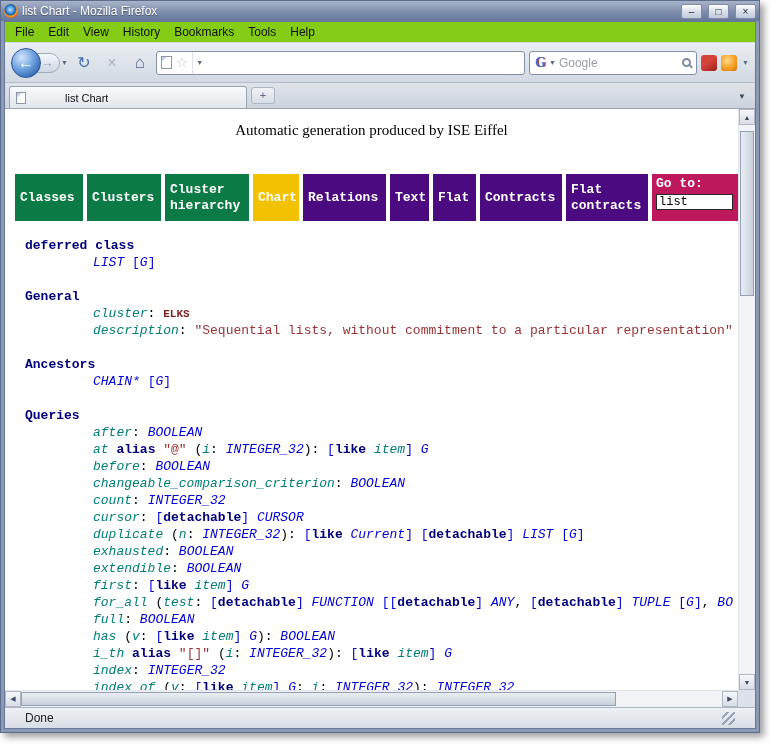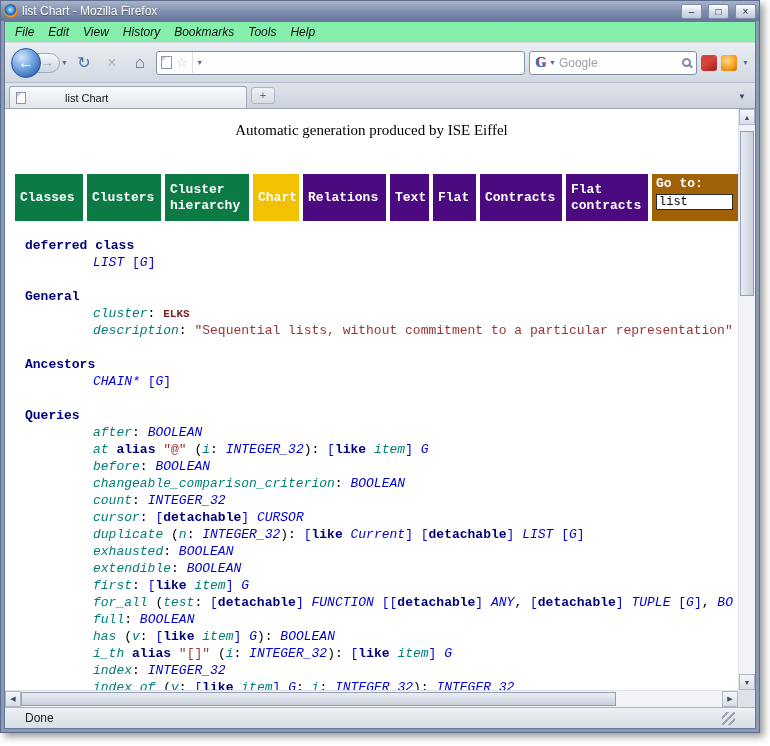--- a/index.html
+++ b/index.html
@@ -16,22 +16,22 @@
   .ff-icon { width:14px; height:14px; border-radius:50%; flex:0 0 14px;
              background:radial-gradient(circle at 45% 40%, #bfe3ff 0%, #4f9ee0 28%, #1d5fae 45%, #f59a23 58%, #e2641a 76%, #9c3a0a 100%); }
   .title-text { flex:1; white-space:nowrap; overflow:hidden; text-shadow:0 1px 1px rgba(0,0,0,.4); }
   .win-btn { width:21px; height:15px; margin-left:2px; border:1px solid #7e8ca5; border-radius:2px;
              background:linear-gradient(#ffffff,#dce2ec 45%,#bfc9d9); color:#17243d;
              font-size:10px; line-height:13px; text-align:center; }
   
   .frame-inner { flex:1; margin:0 3px 3px; background:#fff; display:flex; flex-direction:column;
                  border:1px solid #68789a; min-height:0; }
   
-  .menubar { height:21px; flex:0 0 21px; background:#86efac; border-bottom:1px solid #d6dbe3;
-             display:flex; align-items:center; padding:0 3px; font-size:12px; color:#101010;font-style:italic; }
+  .menubar { height:21px; flex:0 0 21px; background:#84cc16; border-bottom:1px solid #d6dbe3;
+             display:flex; align-items:center; padding:0 3px; font-size:12px; color:#101010; }
   .menu-item { padding:2px 7px; }
   
   .navbar { height:40px; flex:0 0 40px; background:linear-gradient(#eaeef3,#d2d9e2);
             border-bottom:1px solid #b2bcca; display:flex; align-items:center; padding:0 6px; gap:4px; }
   .back-cluster { display:flex; align-items:center; }
   .back-btn { width:30px; height:30px; border-radius:50%; z-index:2;
               background:radial-gradient(circle at 35% 30%, #d3e6fb, #6fa2e1 45%, #3066ae 82%, #1d4a8a);
               border:1px solid #29549a; color:#fff; font-size:16px;
               display:flex; align-items:center; justify-content:center; }
   .fwd-btn { width:26px; height:20px; margin-left:-7px; border-radius:0 10px 10px 0;
@@ -178,21 +178,21 @@
       <span class="new-tab-btn">+</span>
       <span class="tab-spacer"></span>
       <span class="tab-list-btn">▼</span>
     </div>
 
     <div class="content">
       <div class="page-area">
         <div class="page-header">Automatic generation produced by ISE Eiffel</div>
         <div class="tiles-row">
           <span style="display:contents"><div class="tile" style="background: rgb(11, 122, 68); width: 68px; flex: 0 0 68px;">Classes</div><div class="tile" style="background: rgb(11, 122, 68); width: 74px; flex: 0 0 74px;">Clusters</div><div class="tile" style="background: rgb(11, 122, 68); width: 84px; flex: 0 0 84px;">Cluster hierarchy</div><div class="tile" style="background: rgb(242, 194, 0); width: 46px; flex: 0 0 46px;">Chart</div><div class="tile" style="background: rgb(75, 10, 127); width: 83px; flex: 0 0 83px;">Relations</div><div class="tile" style="background: rgb(75, 10, 127); width: 39px; flex: 0 0 39px;">Text</div><div class="tile" style="background: rgb(75, 10, 127); width: 43px; flex: 0 0 43px;">Flat</div><div class="tile" style="background: rgb(75, 10, 127); width: 82px; flex: 0 0 82px;">Contracts</div><div class="tile" style="background: rgb(75, 10, 127); width: 82px; flex: 0 0 82px;">Flat contracts</div></span>
-          <div class="goto-tile" style="background: #a16207;">
+          <div class="goto-tile" style="background: #be185d;">
             <span class="goto-label">Go to:</span>
             <input class="goto-input" value="list" style="">
           </div>
         </div>
         <div class="doc-area"><div class="doc-line"><span class="s-kw">deferred class</span></div><div class="doc-line ind"><span class="s-cls">LIST</span><span class="s-p"> </span><span class="s-br">[</span><span class="s-cls">G</span><span class="s-br">]</span></div><div class="doc-line">&nbsp;</div><div class="doc-line"><span class="s-kw">General</span></div><div class="doc-line ind"><span class="s-feat">cluster</span><span class="s-p">: </span><span class="s-elks">ELKS</span></div><div class="doc-line ind"><span class="s-feat">description</span><span class="s-p">: </span><span class="s-str">"Sequential lists, without commitment to a particular representation"</span></div><div class="doc-line">&nbsp;</div><div class="doc-line"><span class="s-kw">Ancestors</span></div><div class="doc-line ind"><span class="s-cls">CHAIN*</span><span class="s-p"> </span><span class="s-br">[</span><span class="s-cls">G</span><span class="s-br">]</span></div><div class="doc-line">&nbsp;</div><div class="doc-line"><span class="s-kw">Queries</span></div><div class="doc-line ind"><span class="s-feat">after</span><span class="s-p">: </span><span class="s-cls">BOOLEAN</span></div><div class="doc-line ind"><span class="s-feat">at</span><span class="s-p"> </span><span class="s-kw">alias</span><span class="s-p"> </span><span class="s-str">"@"</span><span class="s-p"> (</span><span class="s-feat">i</span><span class="s-p">: </span><span class="s-cls">INTEGER_32</span><span class="s-p">): </span><span class="s-br">[</span><span class="s-kw">like</span><span class="s-p"> </span><span class="s-feat">item</span><span class="s-br">]</span><span class="s-p"> </span><span class="s-cls">G</span></div><div class="doc-line ind"><span class="s-feat">before</span><span class="s-p">: </span><span class="s-cls">BOOLEAN</span></div><div class="doc-line ind"><span class="s-feat">changeable_comparison_criterion</span><span class="s-p">: </span><span class="s-cls">BOOLEAN</span></div><div class="doc-line ind"><span class="s-feat">count</span><span class="s-p">: </span><span class="s-cls">INTEGER_32</span></div><div class="doc-line ind"><span class="s-feat">cursor</span><span class="s-p">: </span><span class="s-br">[</span><span class="s-kw">detachable</span><span class="s-br">]</span><span class="s-p"> </span><span class="s-cls">CURSOR</span></div><div class="doc-line ind"><span class="s-feat">duplicate</span><span class="s-p"> (</span><span class="s-feat">n</span><span class="s-p">: </span><span class="s-cls">INTEGER_32</span><span class="s-p">): </span><span class="s-br">[</span><span class="s-kw">like</span><span class="s-p"> </span><span class="s-cls">Current</span><span class="s-br">]</span><span class="s-p"> </span><span class="s-br">[</span><span class="s-kw">detachable</span><span class="s-br">]</span><span class="s-p"> </span><span class="s-cls">LIST</span><span class="s-p"> </span><span class="s-br">[</span><span class="s-cls">G</span><span class="s-br">]</span></div><div class="doc-line ind"><span class="s-feat">exhausted</span><span class="s-p">: </span><span class="s-cls">BOOLEAN</span></div><div class="doc-line ind"><span class="s-feat">extendible</span><span class="s-p">: </span><span class="s-cls">BOOLEAN</span></div><div class="doc-line ind"><span class="s-feat">first</span><span class="s-p">: </span><span class="s-br">[</span><span class="s-kw">like</span><span class="s-p"> </span><span class="s-feat">item</span><span class="s-br">]</span><span class="s-p"> </span><span class="s-cls">G</span></div><div class="doc-line ind"><span class="s-feat">for_all</span><span class="s-p"> (</span><span class="s-feat">test</span><span class="s-p">: </span><span class="s-br">[</span><span class="s-kw">detachable</span><span class="s-br">]</span><span class="s-p"> </span><span class="s-cls">FUNCTION</span><span class="s-p"> </span><span class="s-br">[[</span><span class="s-kw">detachable</span><span class="s-br">]</span><span class="s-p"> </span><span class="s-cls">ANY</span><span class="s-p">, </span><span class="s-br">[</span><span class="s-kw">detachable</span><span class="s-br">]</span><span class="s-p"> </span><span class="s-cls">TUPLE</span><span class="s-p"> </span><span class="s-br">[</span><span class="s-cls">G</span><span class="s-br">]</span><span class="s-p">, </span><span class="s-cls">BO</span></div><div class="doc-line ind"><span class="s-feat">full</span><span class="s-p">: </span><span class="s-cls">BOOLEAN</span></div><div class="doc-line ind"><span class="s-feat">has</span><span class="s-p"> (</span><span class="s-feat">v</span><span class="s-p">: </span><span class="s-br">[</span><span class="s-kw">like</span><span class="s-p"> </span><span class="s-feat">item</span><span class="s-br">]</span><span class="s-p"> </span><span class="s-cls">G</span><span class="s-p">): </span><span class="s-cls">BOOLEAN</span></div><div class="doc-line ind"><span class="s-feat">i_th</span><span class="s-p"> </span><span class="s-kw">alias</span><span class="s-p"> </span><span class="s-str">"[]"</span><span class="s-p"> (</span><span class="s-feat">i</span><span class="s-p">: </span><span class="s-cls">INTEGER_32</span><span class="s-p">): </span><span class="s-br">[</span><span class="s-kw">like</span><span class="s-p"> </span><span class="s-feat">item</span><span class="s-br">]</span><span class="s-p"> </span><span class="s-cls">G</span></div><div class="doc-line ind"><span class="s-feat">index</span><span class="s-p">: </span><span class="s-cls">INTEGER_32</span></div><div class="doc-line ind"><span class="s-feat">index_of</span><span class="s-p"> (</span><span class="s-feat">v</span><span class="s-p">: </span><span class="s-br">[</span><span class="s-kw">like</span><span class="s-p"> </span><span class="s-feat">item</span><span class="s-br">]</span><span class="s-p"> </span><span class="s-cls">G</span><span class="s-p">; </span><span class="s-feat">i</span><span class="s-p">: </span><span class="s-cls">INTEGER_32</span><span class="s-p">): </span><span class="s-cls">INTEGER_32</span></div></div>
       </div>
 
       <div class="vscroll">
         <span class="vs-btn up">▲</span>
         <span class="vs-thumb"></span>

